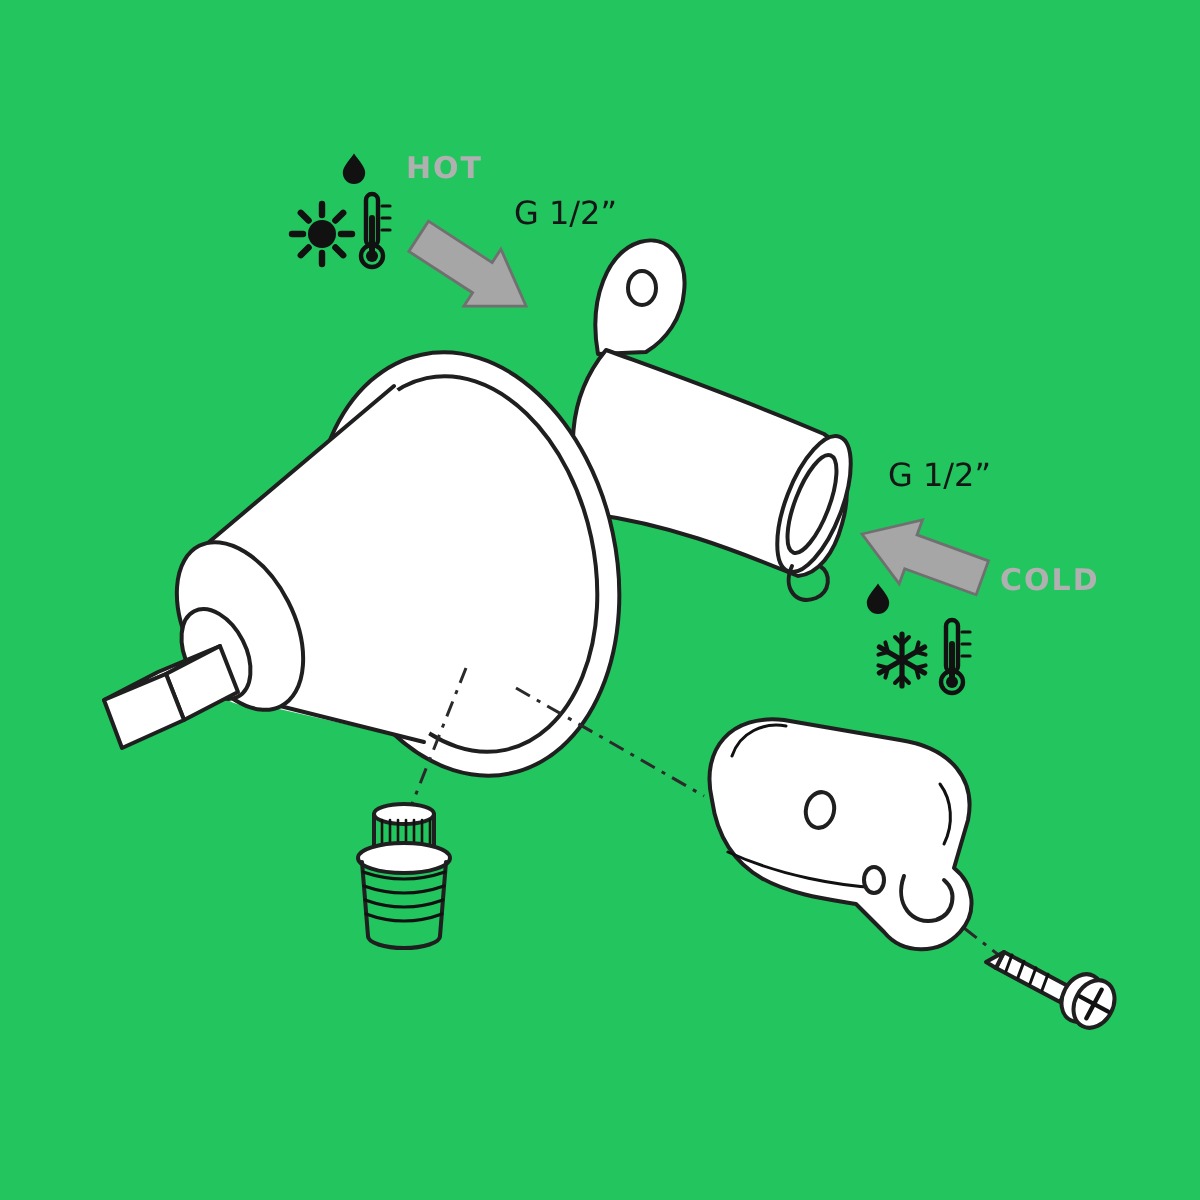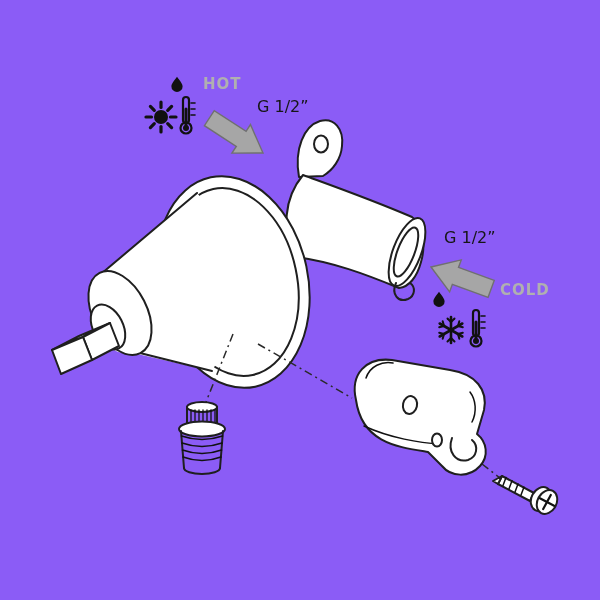--- a/index.html
+++ b/index.html
@@ -1,16 +1,16 @@
 <!DOCTYPE html>
 <html><head>
 <meta charset="utf-8">
 <style>
   html,body{margin:0;padding:0;background:#ffffff;}
-  #stage{position:relative;width:600px;height:600px;background:#8b5cf6;overflow:hidden;
+  #stage{position:relative;width:600px;height:600px;background:#22c55e;overflow:hidden;
          font-family:"DejaVu Sans","Liberation Sans",sans-serif;}
   svg{display:block;}
   .ln{stroke:#1f1f1f;stroke-width:2;fill:none;stroke-linecap:round;stroke-linejoin:round;}
   .fw{fill:#ffffff;}
   .thin{stroke-width:1.5;}
   .solid{fill:#111111;stroke:none;}
   .dash{stroke:#2a2a2a;stroke-width:1.5;fill:none;stroke-dasharray:8 4 2 4;}
   .arrow{fill:#a6a6a6;stroke:#707070;stroke-width:1.4;}
   .lbl-gray{fill:#b0b0b0;font-size:15px;font-weight:bold;letter-spacing:1px;}
   .lbl-black{fill:#161616;font-size:16px;}

